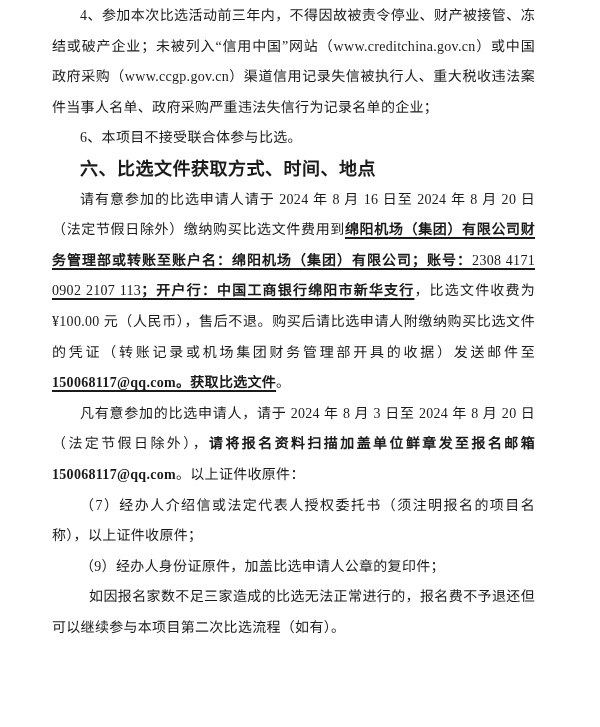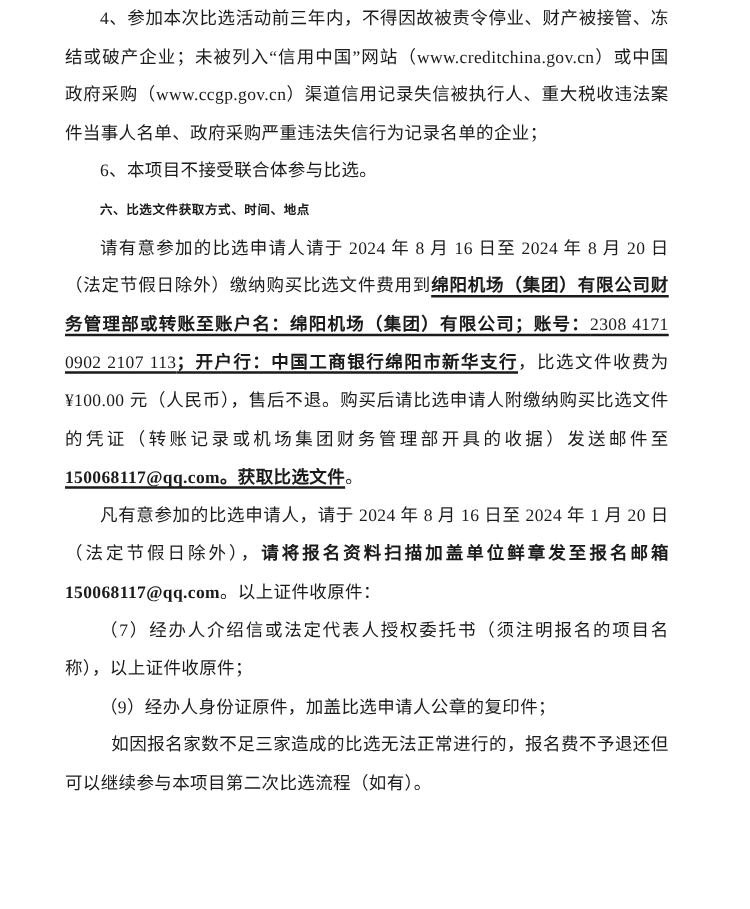--- a/index.html
+++ b/index.html
@@ -28,21 +28,21 @@
     text-align: justify;
     text-indent: 28px;
     letter-spacing: 0.3px;
     word-break: break-word;
   }
   .para.note-indent {
     text-indent: 37px;
   }
   .heading {
     margin: 0;
-    font-size: 10px;
+    font-size: 18px;
     line-height: 30.6px;
     text-indent: 28px;
     font-weight: 700;
     letter-spacing: 0.5px;
     font-family: "Liberation Sans", "DejaVu Sans", sans-serif;
   }
   .b {
     font-weight: 700;
   }
   .bu {
@@ -64,21 +64,21 @@
 
   <p class="para">4、参加本次比选活动前三年内，不得因故被责令停业、财产被接管、冻结或破产企业；未被列入“信用中国”网站（www.creditchina.gov.cn）或中国政府采购（www.ccgp.gov.cn）渠道信用记录失信被执行人、重大税收违法案件当事人名单、政府采购严重违法失信行为记录名单的企业；</p>
 
   <p class="para">6、本项目不接受联合体参与比选。</p>
 
   <h3 class="heading">六、比选文件获取方式、时间、地点</h3>
 
   <p class="para"><span>请有意参加的比选申请人请于 2024 年 8 月 16 日至 2024 年 8 月 20 日（法定节假日除外）缴纳购买比选文件费用到</span><span class="bu">绵阳机场（集团）有限公司财务管理部或转账至账户名：绵阳机场（集团）有限公司；账号：</span><span class="u">2308 4171 0902 2107 113</span><span class="bu">；开户行：中国工商银行绵阳市新华支行</span><span>，比选文件收费为¥100.00 元（人民币），售后不退。购买后请比选申请人附缴纳购买比选文件的凭证（转账记录或机场集团财务管理部开具的收据）发送邮件至 </span><span class="bu">150068117@qq.com。获取比选文件</span><span>。</span></p>
 
 
-  <p class="para"><span>凡有意参加的比选申请人，请于 2024 年 8 月 16 日至 2024 年 1 月 20 日（法定节假日除外），</span><span class="b">请将报名资料扫描加盖单位鲜章发至报名邮箱 150068117@qq.com</span><span>。以上证件收原件：</span></p>
+  <p class="para"><span>凡有意参加的比选申请人，请于 2024 年 8 月 3 日至 2024 年 8 月 20 日（法定节假日除外），</span><span class="b">请将报名资料扫描加盖单位鲜章发至报名邮箱 150068117@qq.com</span><span>。以上证件收原件：</span></p>
 
   <p class="para">（7）经办人介绍信或法定代表人授权委托书（须注明报名的项目名称），以上证件收原件；</p>
 
   <p class="para">（9）经办人身份证原件，加盖比选申请人公章的复印件；</p>
 
 
 
   <p class="para note-indent">如因报名家数不足三家造成的比选无法正常进行的，报名费不予退还但可以继续参与本项目第二次比选流程（如有）。</p>
 
 </div>

